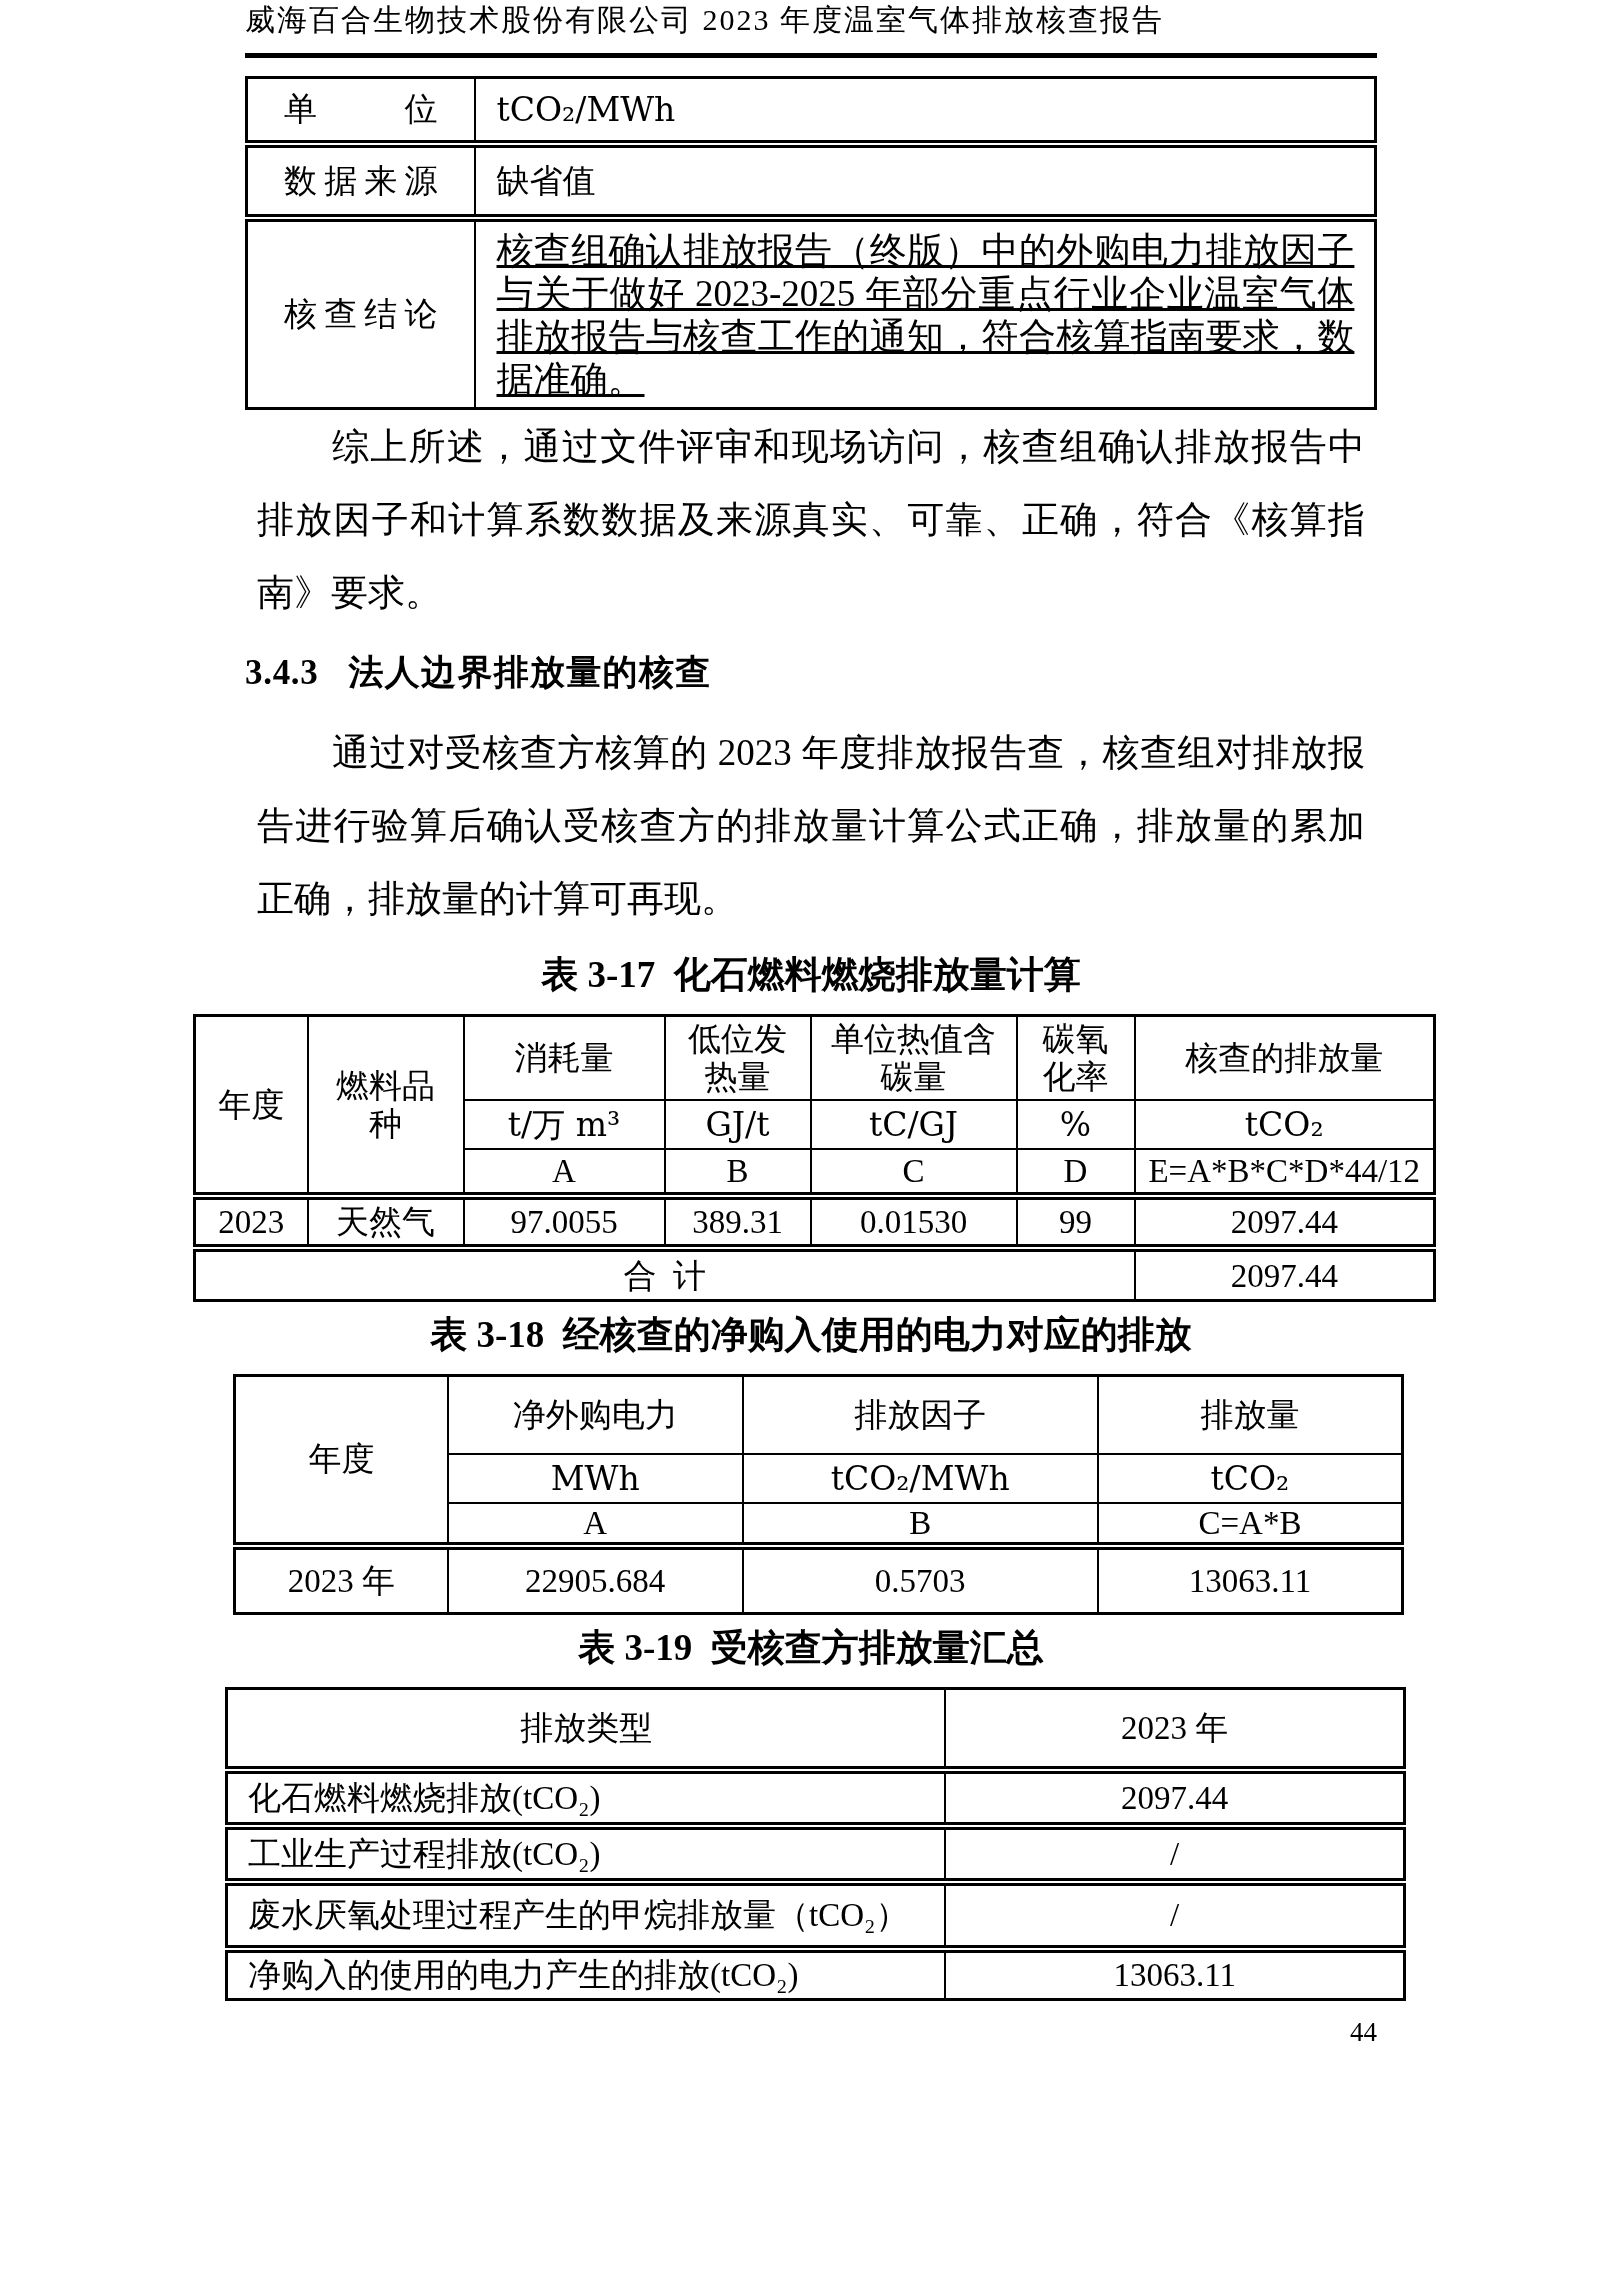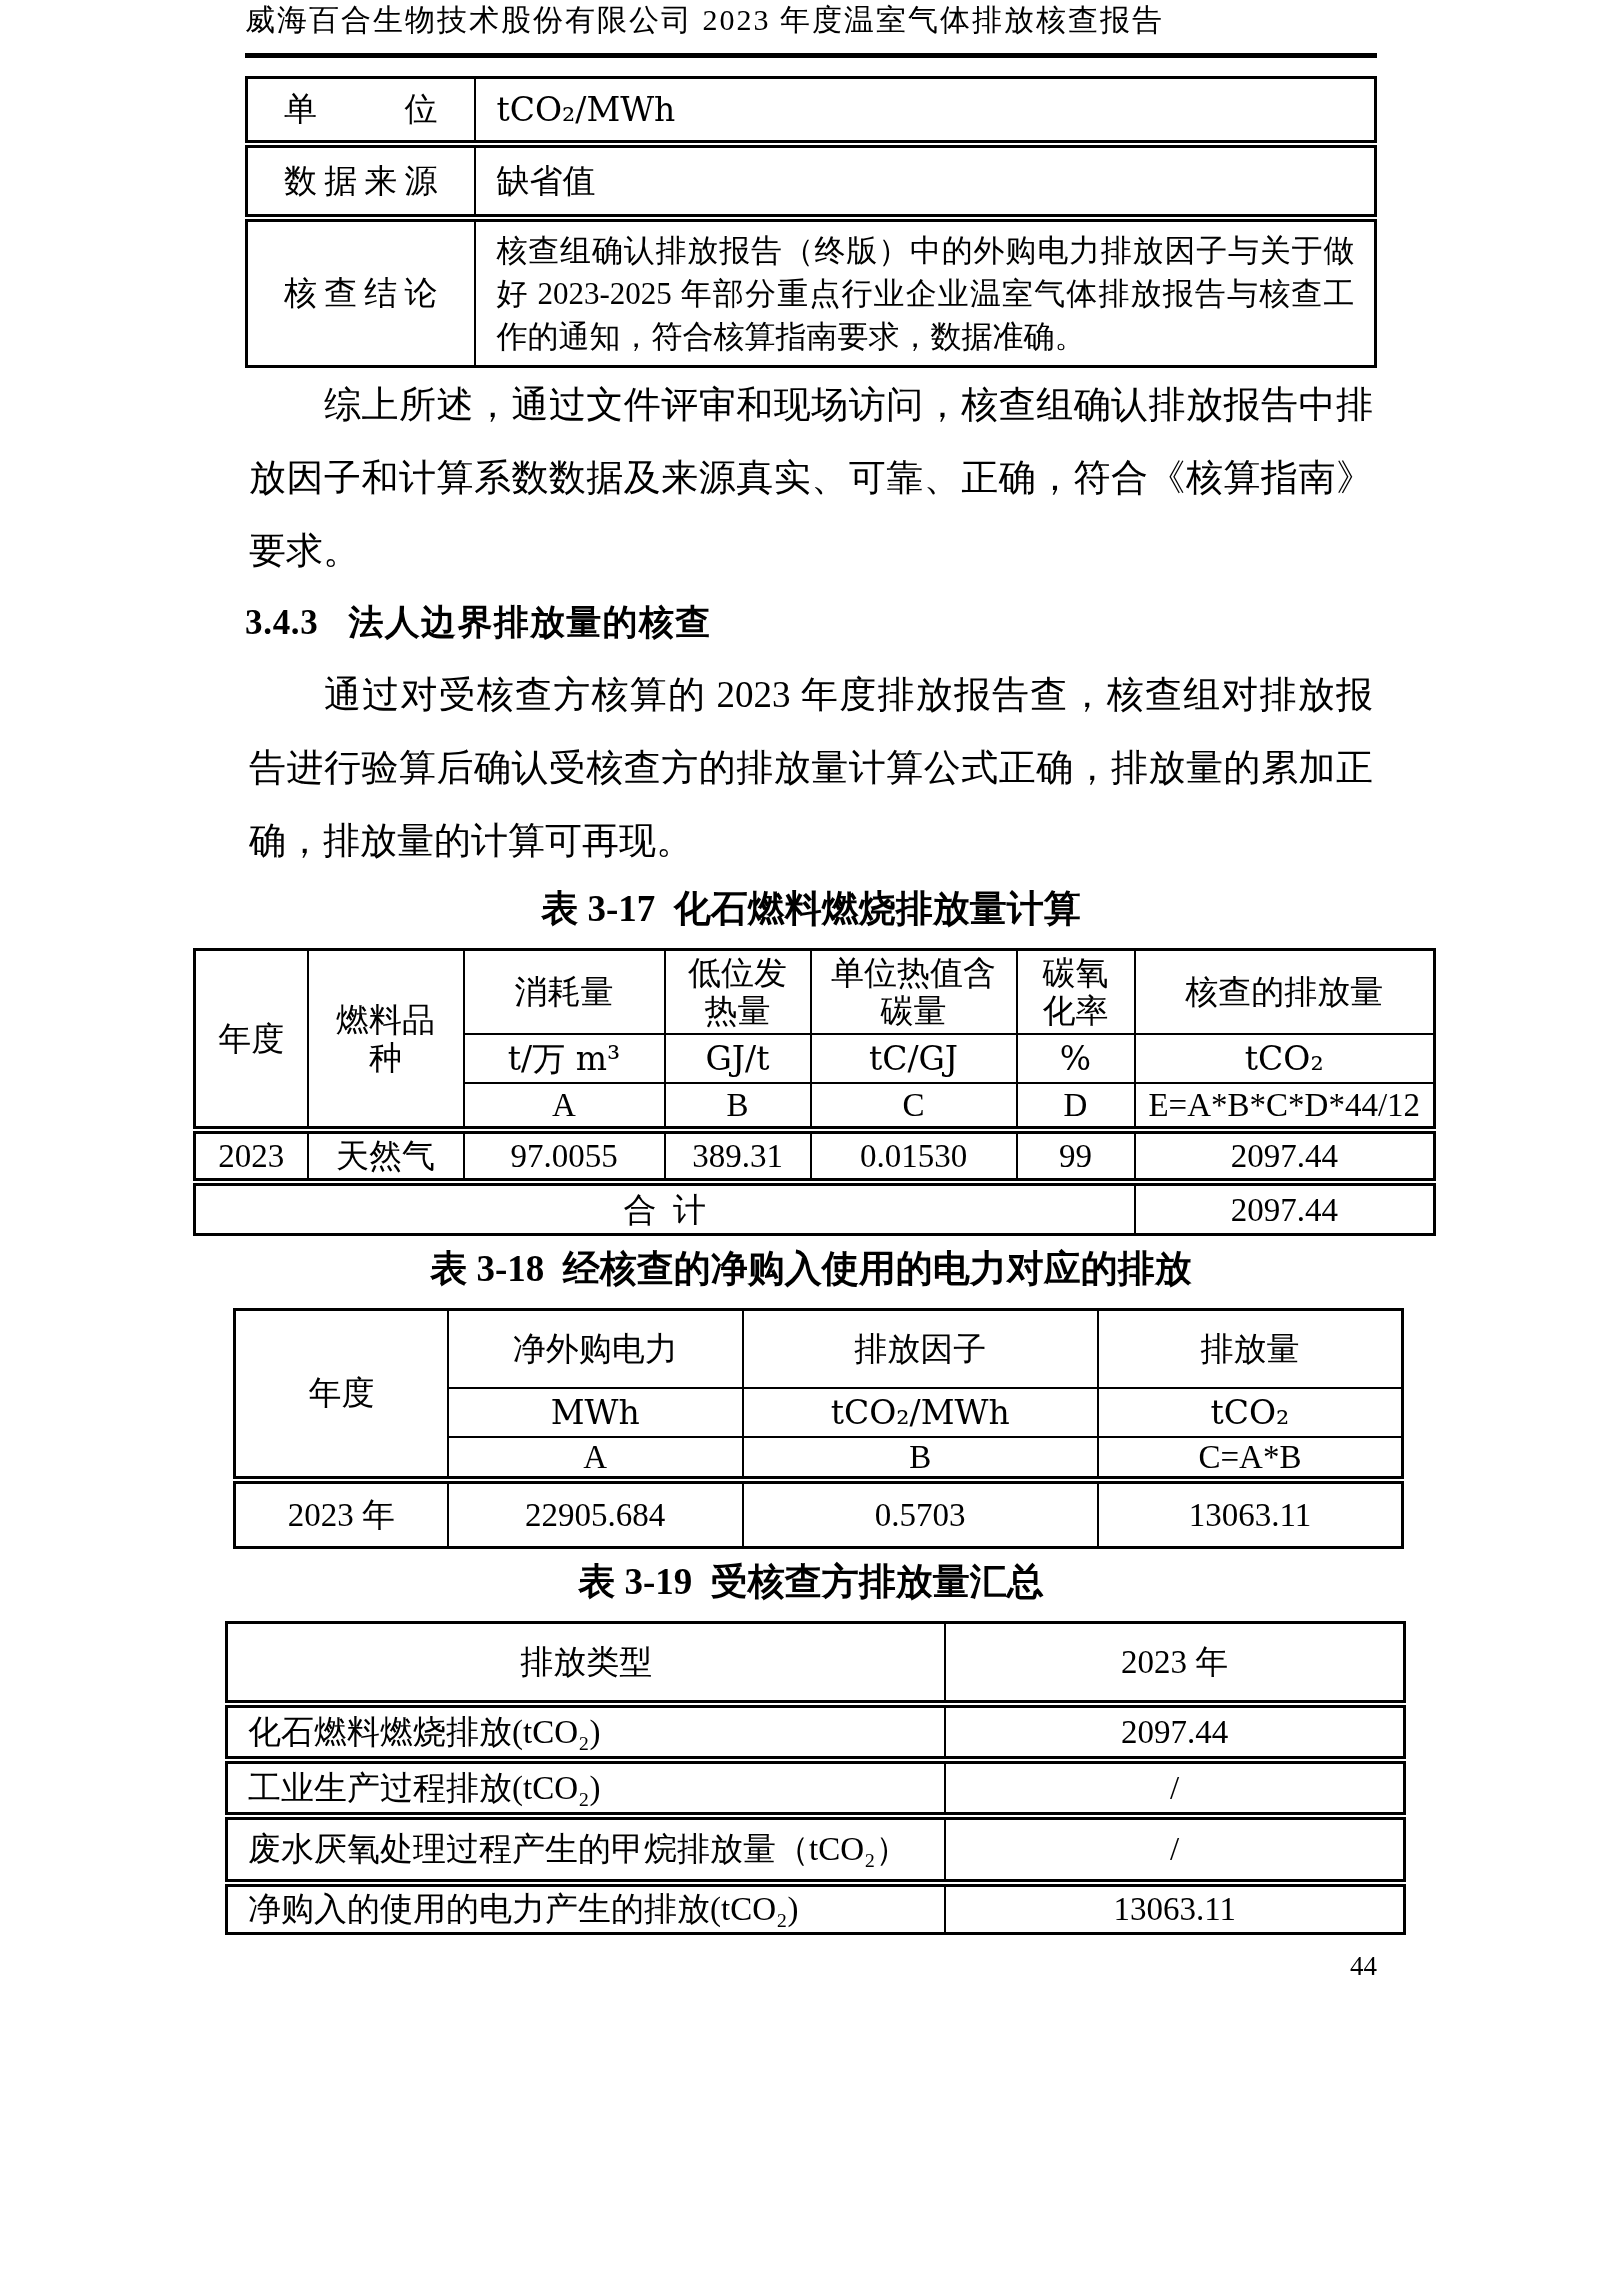--- a/index.html
+++ b/index.html
@@ -21,25 +21,25 @@
   .outer{border:3.3px solid #000;}
   .dbl{border-top:8.5px double #000 !important;}
 
   
   .info-table{width:100%;margin-top:18.3px;}
   .info-table td{height:61px;}
   .info-table .lbl{text-align:justify;text-align-last:justify;padding:0 36px;}
   .info-table .val{text-align:left;padding-left:21px;}
   .info-table tr.r2 td{height:66px;}
   .info-table tr.r3 td{height:130px;}
-  .info-table .conclusion{font-size:31px;line-height:43px;text-align:justify;
-        padding:6.5px 19.6px 6.5px 21px;}
-
-  
-  .para{font-size:37px;line-height:73px;text-align:justify;text-indent:75px;margin:4px;}
+  .info-table .conclusion{font-size:37px;line-height:43px;text-align:justify;
+        padding:6.5px 19.6px 6.5px 21px;text-decoration:underline;}
+
+  
+  .para{font-size:37px;line-height:73px;text-align:justify;text-indent:75px;margin:12px;}
   .p1{margin-top:0;}
 
   .sec-head{font-size:35px;font-weight:bold;line-height:63px;margin:0;}
   .sec-head .num{letter-spacing:0.7px;}
   .sec-head .ttl{margin-left:30px;letter-spacing:1.3px;}
 
   .tbl-title{font-size:37px;font-weight:bold;text-align:center;line-height:55px;
         margin:12px;white-space:pre-wrap;}
   .tt17{margin-top:2.6px;}
   .tt18{margin-top:5.2px;}

